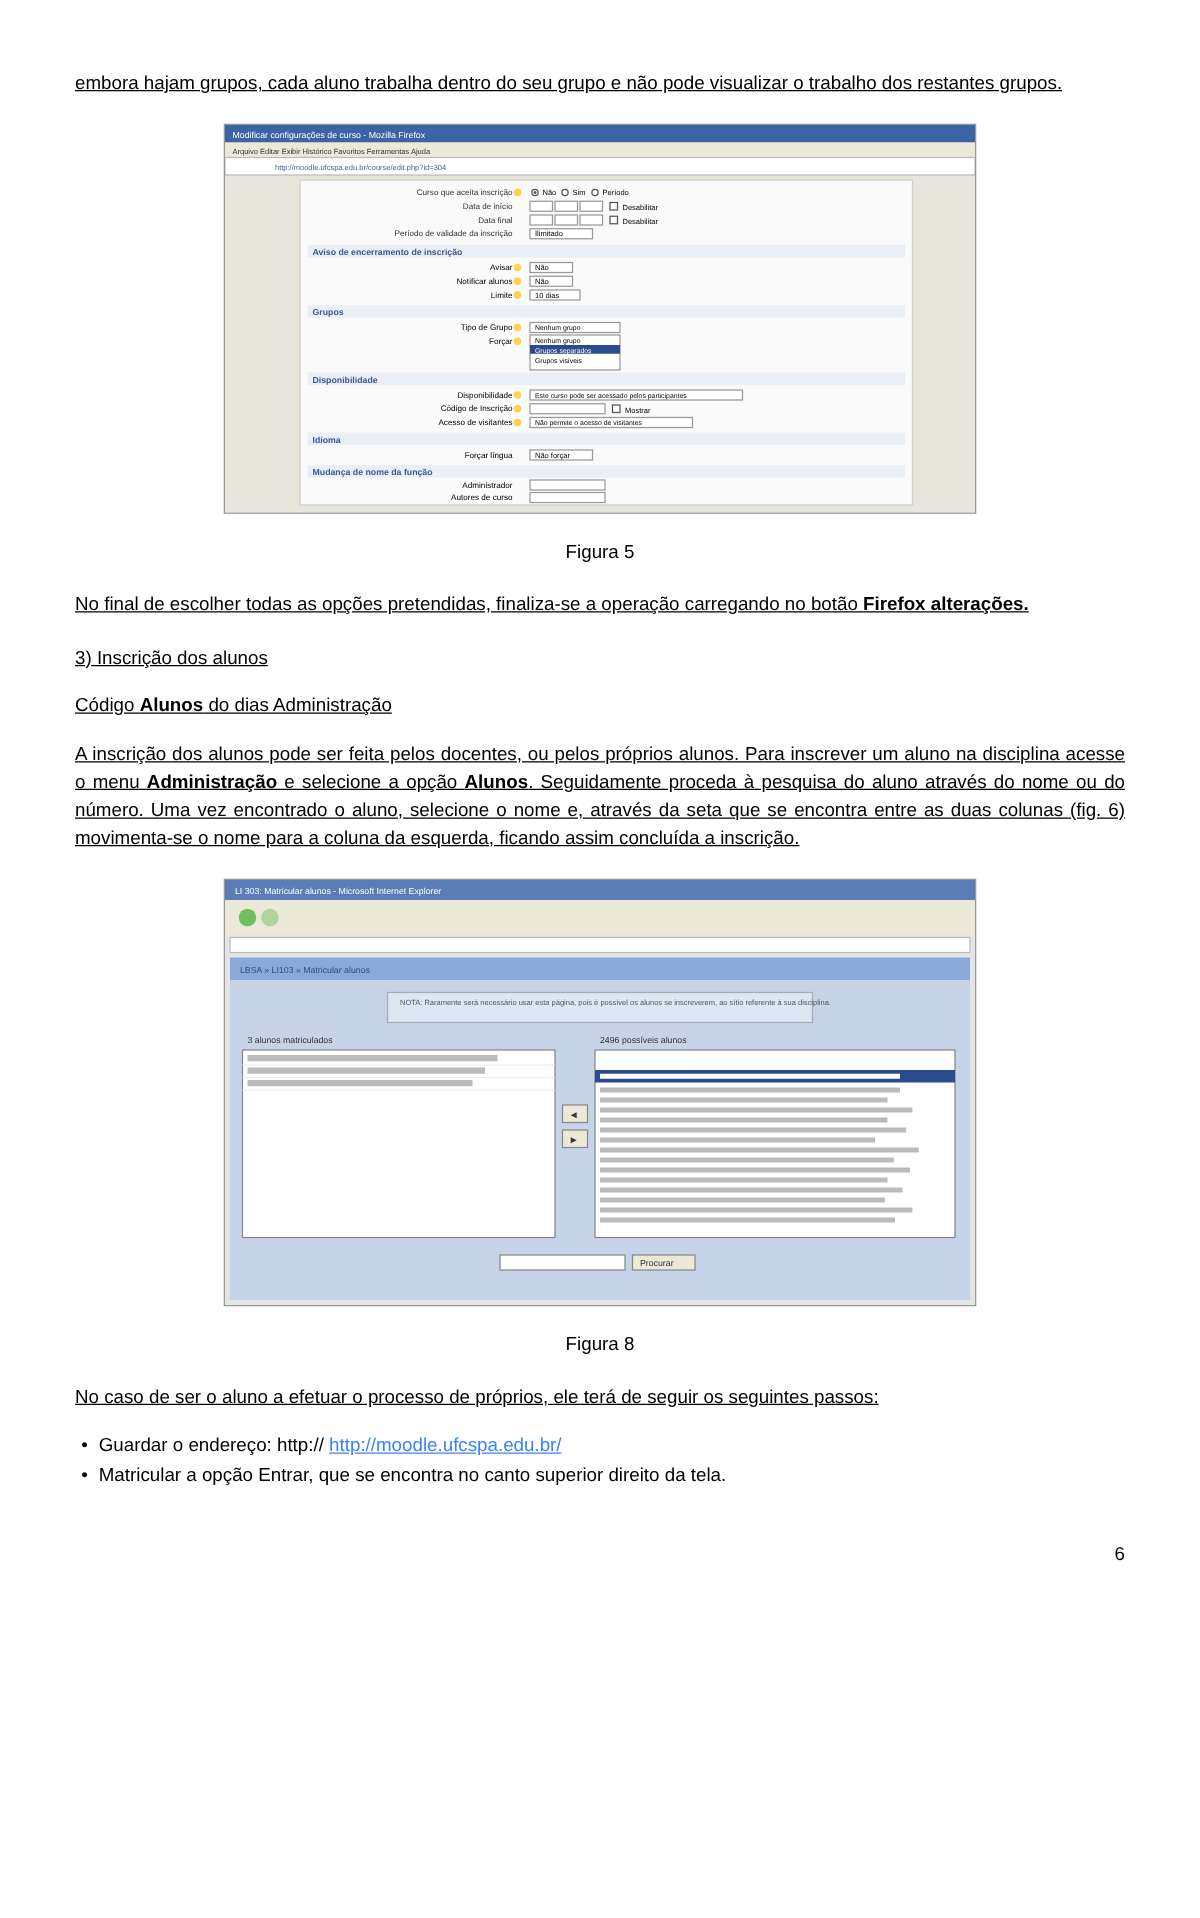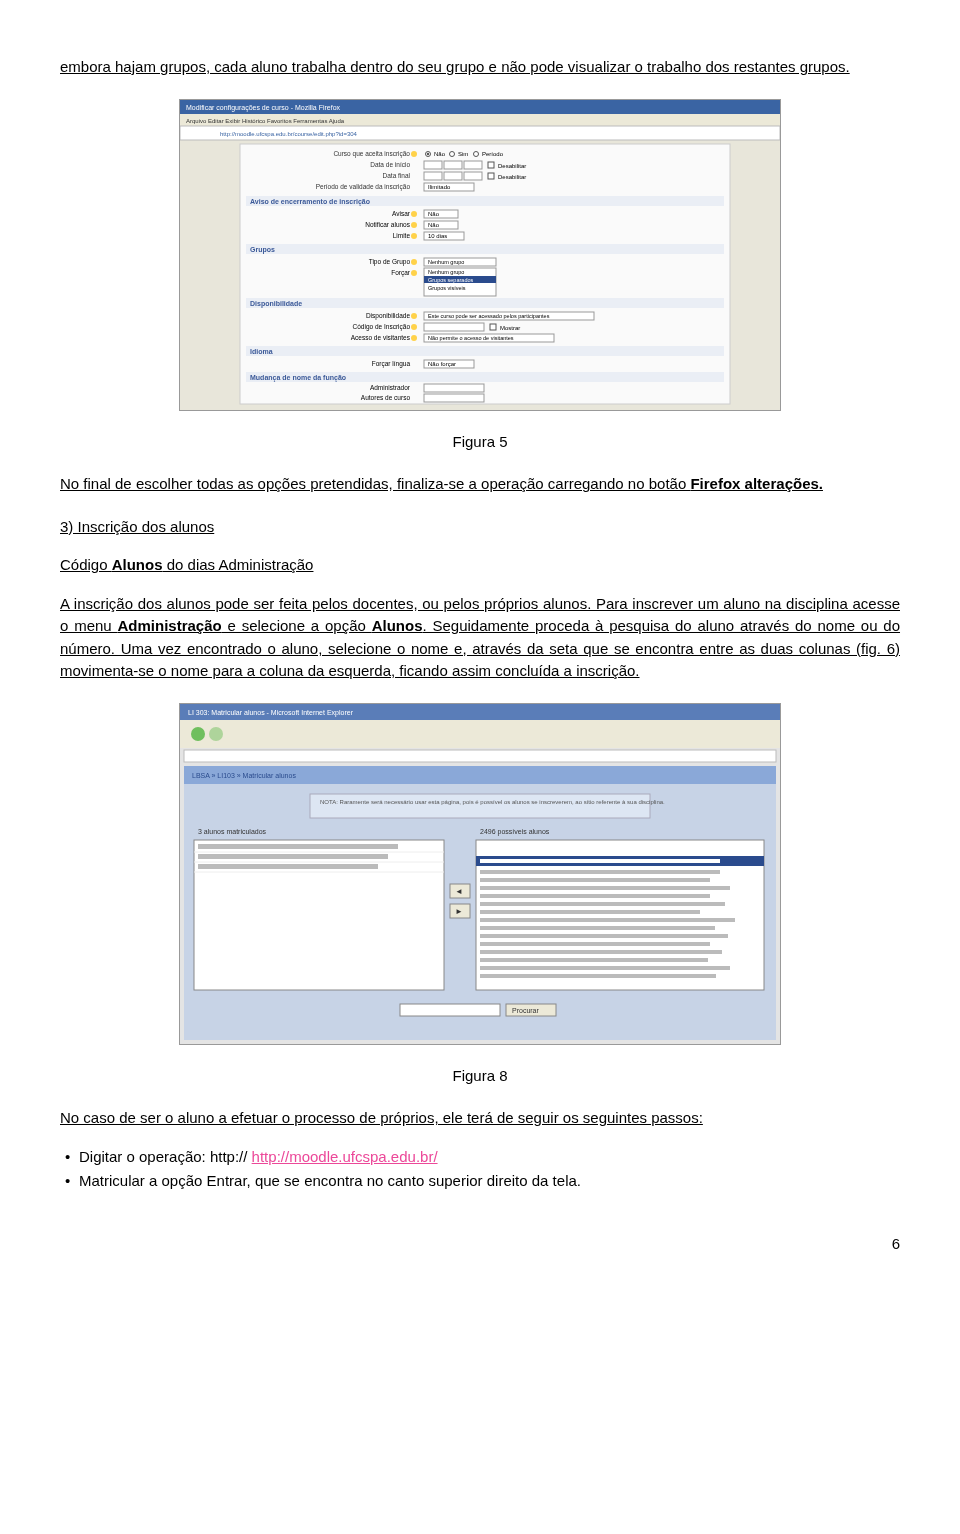--- a/index.html
+++ b/index.html
@@ -17,21 +17,21 @@
   .figure { margin: 20px auto; border: 1px solid #999; background: #e8e6da; width: 600px; }
   .figure svg { display: block; }
   .section-heading { margin: 20px 0 12px 0; }
   .underline { text-decoration: underline; }
   .bold { font-weight: bold; }
   .italic { }
   .bullets { margin: 10px 0 20px 0; padding-left: 5px; }
   .bullets .row { display: flex; margin-bottom: 2px; }
   .bullets .dot { width: 14px; flex: 0 0 14px; }
   .bullets .txt { flex: 1; }
-  a { color: #ec4899; text-decoration: underline; }
+  a { color: #3b82f6; text-decoration: underline; }
   .page-num { text-align: right; margin-top: 40px; font-size: 15px; }
 </style>
 </head>
 <body>
 
 <p>embora hajam grupos, cada aluno trabalha dentro do seu grupo e não pode visualizar o trabalho dos restantes grupos.</p>
 
 <div class="figure" style="height:310px;">
 <svg viewBox="0 0 600 310" width="600" height="310">
 
@@ -215,21 +215,21 @@
 </div>
 
 <div class="caption">Figura 8</div>
 
 <p>No caso de ser o aluno a efetuar o processo de próprios, ele terá de seguir os seguintes passos:</p>
 
 <div class="bullets">
   <div class="row">
     <div class="dot">•</div>
     <div class="txt">
-      <span>Digitar o operação: http:// </span><a href="#">http://moodle.ufcspa.edu.br/</a>
+      <span>Guardar o endereço: http:// </span><a href="#">http://moodle.ufcspa.edu.br/</a>
     </div>
   </div>
   <div class="row">
     <div class="dot">•</div>
     <div class="txt">
       <span>Matricular a opção </span><span class="italic">Entrar</span><span>, que se encontra no canto superior direito da tela.</span>
     </div>
   </div>
 </div>
 

